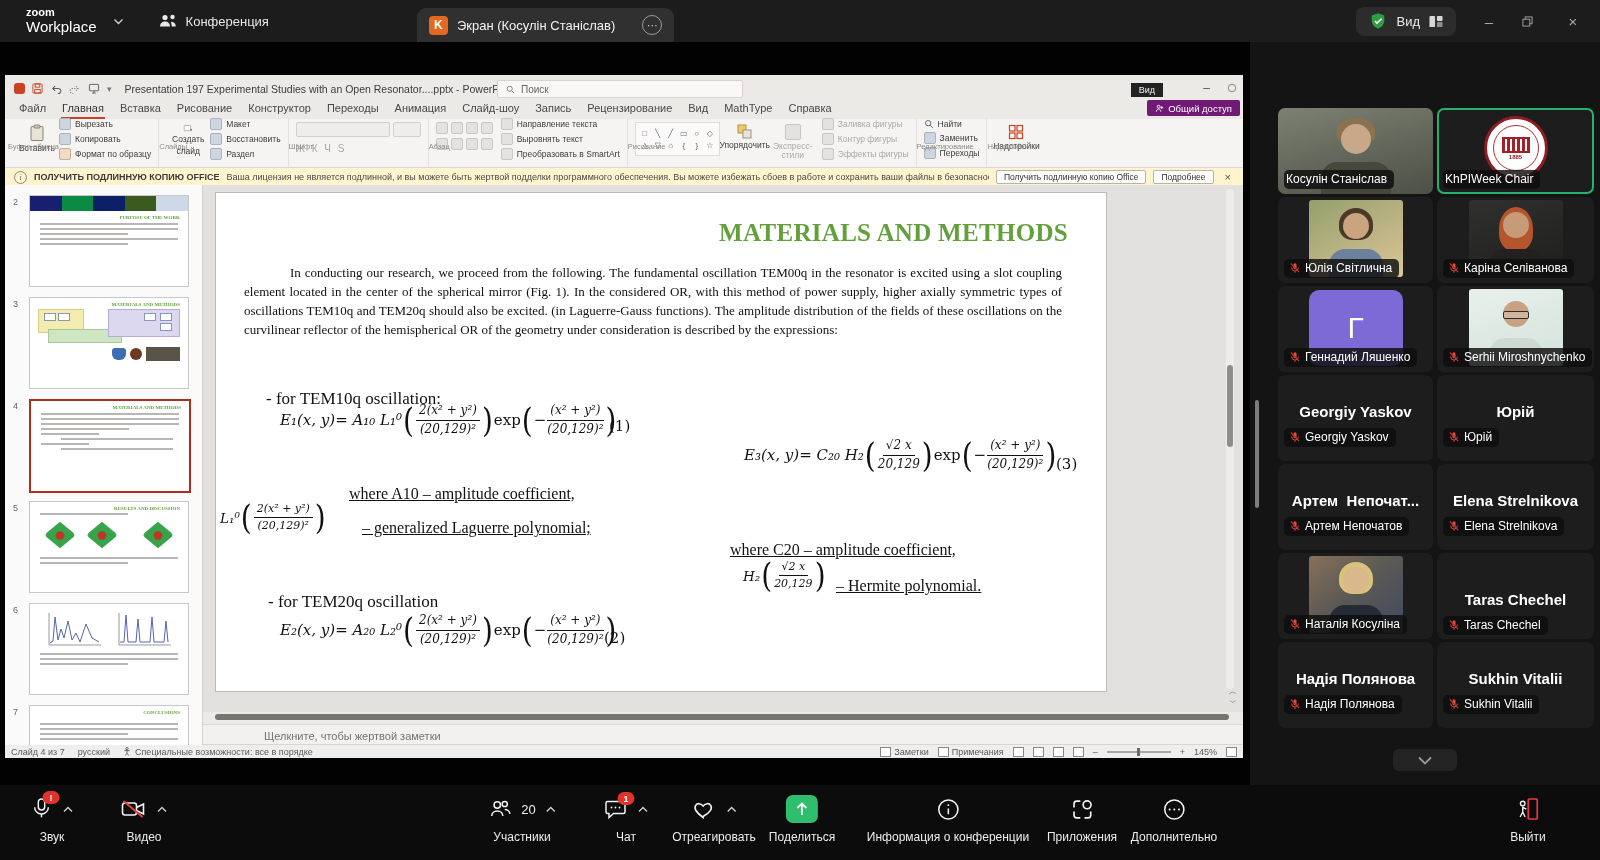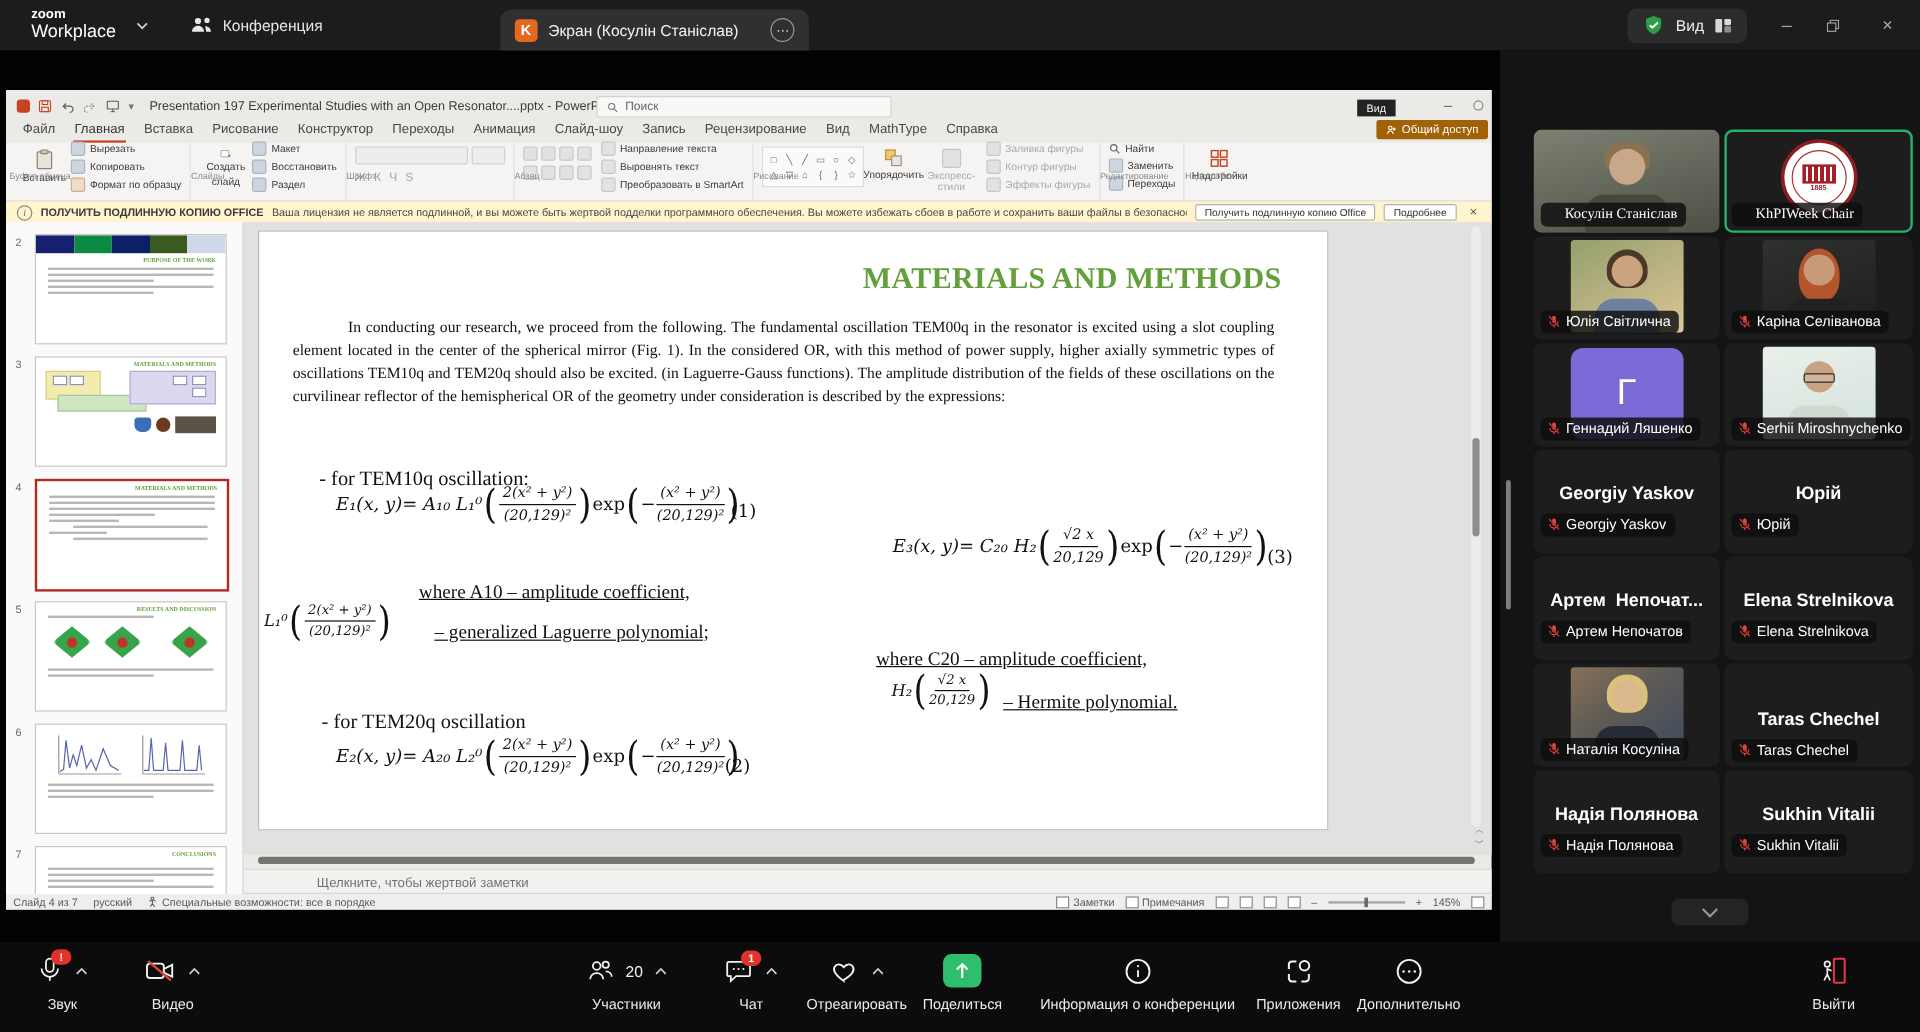--- a/index.html
+++ b/index.html
@@ -29,21 +29,21 @@
   .qat{display:flex;align-items:center;gap:7px;padding:0 9px;}
   .pptdot{width:11px;height:11px;border-radius:3px;background:#c8431f;}
   .ppt-doc-title{margin-left:4px;color:#3c3c3c;}
   .ppt-search{position:absolute;left:492px;top:5px;width:228px;height:16px;background:#f9f8f7;border:1px solid #d5d2cf;border-radius:2px;display:flex;align-items:center;gap:6px;padding:0 8px;color:#666;font-size:10px;}
   .ppt-viewchip{position:absolute;right:80px;top:8px;background:#232323;color:#f2f2f2;font-size:9px;padding:2px 8px;}
   .ppt-wbtns{position:absolute;right:6px;top:6px;display:flex;gap:17px;align-items:center;color:#555;font-size:12px;}
   .ppt-menu{height:17px;display:flex;padding-left:6px;font-size:11px;color:#484848;position:relative;background:#eceae7;}
   .mitem{padding:0 8px 3px;position:relative;}
   .mitem.active{color:#353535;}
   .mitem.active::after{content:"";position:absolute;left:7px;right:7px;bottom:0;height:2.5px;background:#c8431f;}
-  .share-btn{position:absolute;right:3px;top:-2px;height:16px;background:#a16207;color:#fff;font-size:9.5px;display:flex;align-items:center;gap:4px;padding:0 8px;border-radius:2px;z-index:5;}
+  .share-btn{position:absolute;right:3px;top:-2px;height:16px;background:#701a75;color:#fff;font-size:9.5px;display:flex;align-items:center;gap:4px;padding:0 8px;border-radius:2px;z-index:5;}
 
   
   .ribbon{height:48px;background:#f5f4f2;border-bottom:1px solid #dad8d6;display:flex;padding-left:3px;position:relative;}
   .rgroup{position:relative;display:flex;padding:3px 7px 11px;border-right:1px solid #e3e1df;}
   .rglabel{position:absolute;bottom:16px;left:0;right:0;text-align:left;font-size:7.5px;color:#8d8b89;white-space:nowrap;}
   .rbig{display:flex;flex-direction:column;align-items:center;justify-content:flex-start;font-size:8.5px;color:#3c3c3c;width:44px;text-align:center;gap:2px;line-height:1.1;padding-top:2px;}
   .rstack{display:flex;flex-direction:column;gap:3px;font-size:8.5px;color:#3c3c3c;justify-content:center;}
   .rsmall{display:flex;align-items:center;gap:4px;white-space:nowrap;}
   .ric{width:10px;height:10px;border-radius:2px;background:#cdd6e0;border:1px solid #aab4bf;flex:none;}
   .ric.warm{background:#eedcc8;border-color:#c9b08e;}
@@ -115,21 +115,21 @@
   .sl-thumb{position:absolute;left:30px;top:-3px;width:3px;height:8px;background:#6a6a6a;}
   .stico{width:9px;height:8px;border:1px solid #8a8886;background:#fff;}
 
   
   #sidebar{position:absolute;left:1250px;top:42px;width:350px;height:743px;background:#141414;}
   .sscroll{position:absolute;left:5px;top:358px;width:4px;height:108px;background:#7d7d7d;border-radius:2px;}
   .pgrid{position:absolute;left:28px;top:66px;display:grid;grid-template-columns:155px 157px;grid-auto-rows:86px;column-gap:4px;row-gap:3px;}
   .tile{position:relative;background:#1d1d1d;border-radius:7px;overflow:hidden;}
   .tile.active{outline:2px solid #27b06e;outline-offset:-2px;}
   .pill{position:absolute;left:6px;bottom:5px;display:flex;align-items:center;gap:4px;background:rgba(14,14,14,0.82);border-radius:5px;padding:2px 7px 3px 5px;color:#fff;font-size:12px;white-space:nowrap;max-width:140px;overflow:hidden;}
-  .pill.nomic{padding-left:20px;font-family:Liberation Serif, serif;}
+  .pill.nomic{padding-left:2px;}
   .bigname{position:absolute;top:28px;left:0;right:0;text-align:center;color:#fff;font-weight:700;font-size:15px;white-space:pre;}
   .vfull{position:absolute;inset:0;background:linear-gradient(165deg,#7c8172 0%,#62665a 55%,#4c5046 100%);}
   .photo{position:absolute;left:50%;top:3px;transform:translateX(-50%);width:94px;height:77px;border-radius:3px;overflow:hidden;}
   .head{position:absolute;left:50%;transform:translateX(-50%);width:26px;height:26px;border-radius:50%;}
   .torso{position:absolute;left:50%;transform:translateX(-50%);width:54px;height:28px;border-radius:16px 16px 0 0;bottom:0;}
   .hair{position:absolute;left:50%;transform:translateX(-50%);width:34px;height:32px;border-radius:50% 50% 40% 40%;}
   .vfull .head{top:16px;width:30px;height:30px;background:#c9a88a;}
   .vfull .hair{top:10px;width:38px;height:24px;background:#8a7250;border-radius:50% 50% 20% 20%;}
   .vfull .torso{bottom:0;width:70px;height:32px;background:#46483e;}
   .p-yul{background:linear-gradient(150deg,#93a06b,#c8b98b 70%,#d8c89a);}

